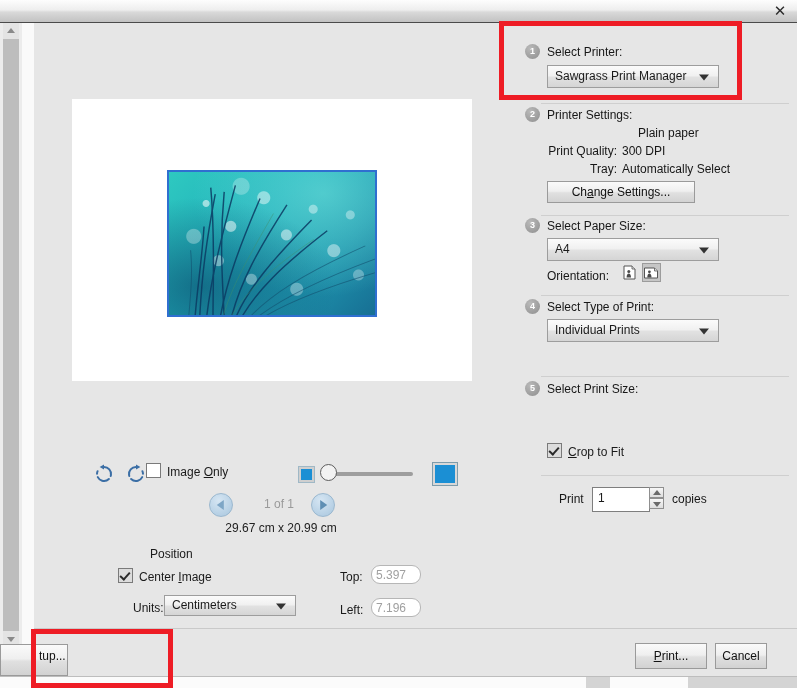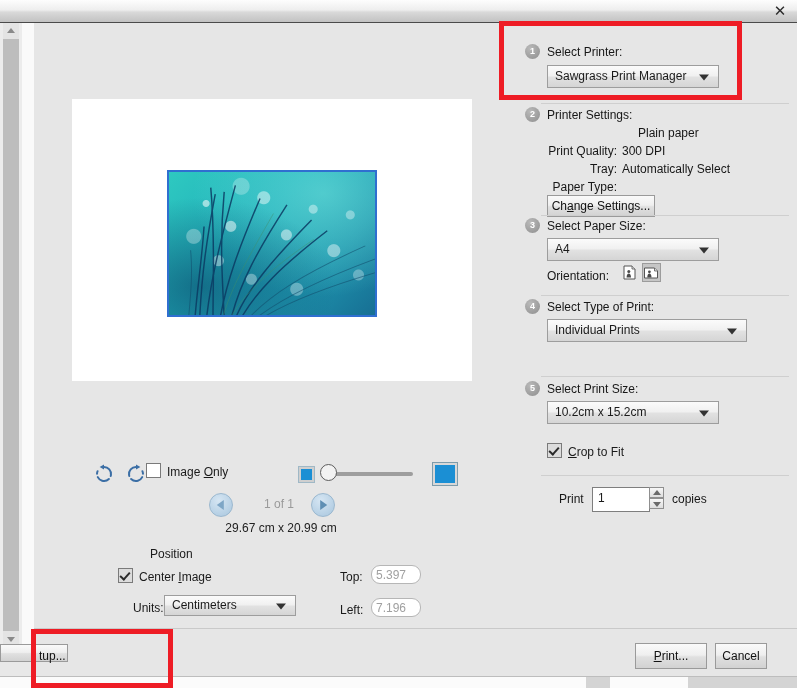--- a/index.html
+++ b/index.html
@@ -186,21 +186,21 @@
   #spin-box{position:absolute;left:83px;top:464px;width:56px;height:23px;background:#fff;border:1px solid #7e7e7e;}
   #spin-box .val{position:absolute;left:5px;top:3px;font-size:12px;}
   #spinner{position:absolute;left:140px;top:464px;width:15px;height:23px;}
   .spinhalf{position:absolute;left:0;width:15px;height:11px;
     background:linear-gradient(to bottom,#f7f7f7,#dedede);border:1px solid #8f8f8f;box-sizing:border-box;}
   .spinhalf.up{top:0;}
   .spinhalf.dn{top:11px;}
 
   
   #buttonbar{left:0;top:605px;width:763px;height:60px;background:#e6e6e6;border-top:1px solid #c9c9c9;}
-  #btn-setup{left:-34px;top:15px;width:68px;height:18px;padding-left:38px;}
+  #btn-setup{left:-34px;top:15px;width:68px;height:32px;padding-left:38px;}
   #btn-more{left:30px;top:15px;width:130px;height:25px;}
   #btn-print{left:601px;top:14px;width:72px;height:26px;}
   #btn-cancel{left:681px;top:14px;width:52px;height:26px;}
 
   
   #under-strip{left:0;top:676px;width:797px;height:12px;background:#fbfbfb;border-top:1px solid #bdbdbd;}
   #under-strip .cell{position:absolute;top:0;height:12px;background:#d4d4d4;}
 
   
   .redbox{position:absolute;border:5px solid #ee1c25;box-sizing:border-box;pointer-events:none;}
@@ -318,21 +318,21 @@
     <div class="badge" style="left:16px;top:84px;">2</div>
     <div class="steptitle" style="left:38px;top:85px;">Printer Settings:</div>
 
     <div class="kvlabel" style="left:20px;top:121px;width:88px;margin-top:36px;">Paper Type:</div>
     <div class="kv" style="left:113px;top:103px;margin-left:16px;">Plain paper</div>
     <div class="kvlabel" style="left:20px;top:121px;width:88px;">Print Quality:</div>
     <div class="kv" style="left:113px;top:121px;">300 DPI</div>
     <div class="kvlabel" style="left:20px;top:139px;width:88px;">Tray:</div>
     <div class="kv" style="left:113px;top:139px;">Automatically Select</div>
 
-    <div class="btn" style="left:38px;top:172px;width:108px;height:22px;line-height:20px;">
+    <div class="btn" style="left:38px;top:158px;width:148px;height:22px;line-height:20px;">
       <span>Ch</span><u>a</u><span>nge Settings...</span>
     </div>
     <div class="sep" style="top:192px;"></div>
 
     <div class="badge" style="left:16px;top:195px;">3</div>
     <div class="steptitle" style="left:38px;top:196px;">Select Paper Size:</div>
     <div class="combo" style="left:38px;top:215px;width:172px;height:23px;line-height:21px;">
       <span>A4</span>
       <span class="arrow"></span>
     </div>
@@ -351,32 +351,28 @@
         <path d="M1.5 4 h10 l3 3 v7 h-13 z" fill="#ffffff" stroke="#555" stroke-width="1"></path>
         <path d="M11.5 4 v3 h3" fill="#ddd" stroke="#555" stroke-width="0.8"></path>
         <circle cx="6.4" cy="7.8" r="1.4" fill="#4a4a4a"></circle>
         <path d="M4.3 13.4 c0-2.4 0.9-3.8 2.1-3.8 s2.1 1.4 2.1 3.8 z" fill="#4a4a4a"></path>
       </svg>
     </div>
     <div class="sep" style="top:272px;"></div>
 
     <div class="badge" style="left:16px;top:276px;">4</div>
     <div class="steptitle" style="left:38px;top:277px;">Select Type of Print:</div>
-    <div class="combo" style="left:38px;top:296px;width:200px;height:23px;line-height:21px;">
+    <div class="combo" style="left:38px;top:296px;width:172px;height:23px;line-height:21px;">
       <span>Individual Prints</span>
       <span class="arrow"></span>
     </div>
     <div class="sep" style="top:353px;"></div>
 
     <div class="badge" style="left:16px;top:358px;">5</div>
     <div class="steptitle" style="left:38px;top:359px;">Select Print Size:</div>
-    <div class="combo" style="left:38px;top:378px;width:172px;height:23px;line-height:21px;">
-      <span>10.2cm x 15.2cm</span>
-      <span class="arrow"></span>
-    </div>
 
     <div class="abs" style="left:38px;top:420px;">
       <span class="chk checked disabledchk"></span><u>C</u><span>rop to Fit</span>
     </div>
     <div class="sep" style="top:452px;"></div>
 
     <div class="kv" style="left:50px;top:469px;">Print</div>
     <div id="spin-box">
       <span class="val">1</span>
     </div>

